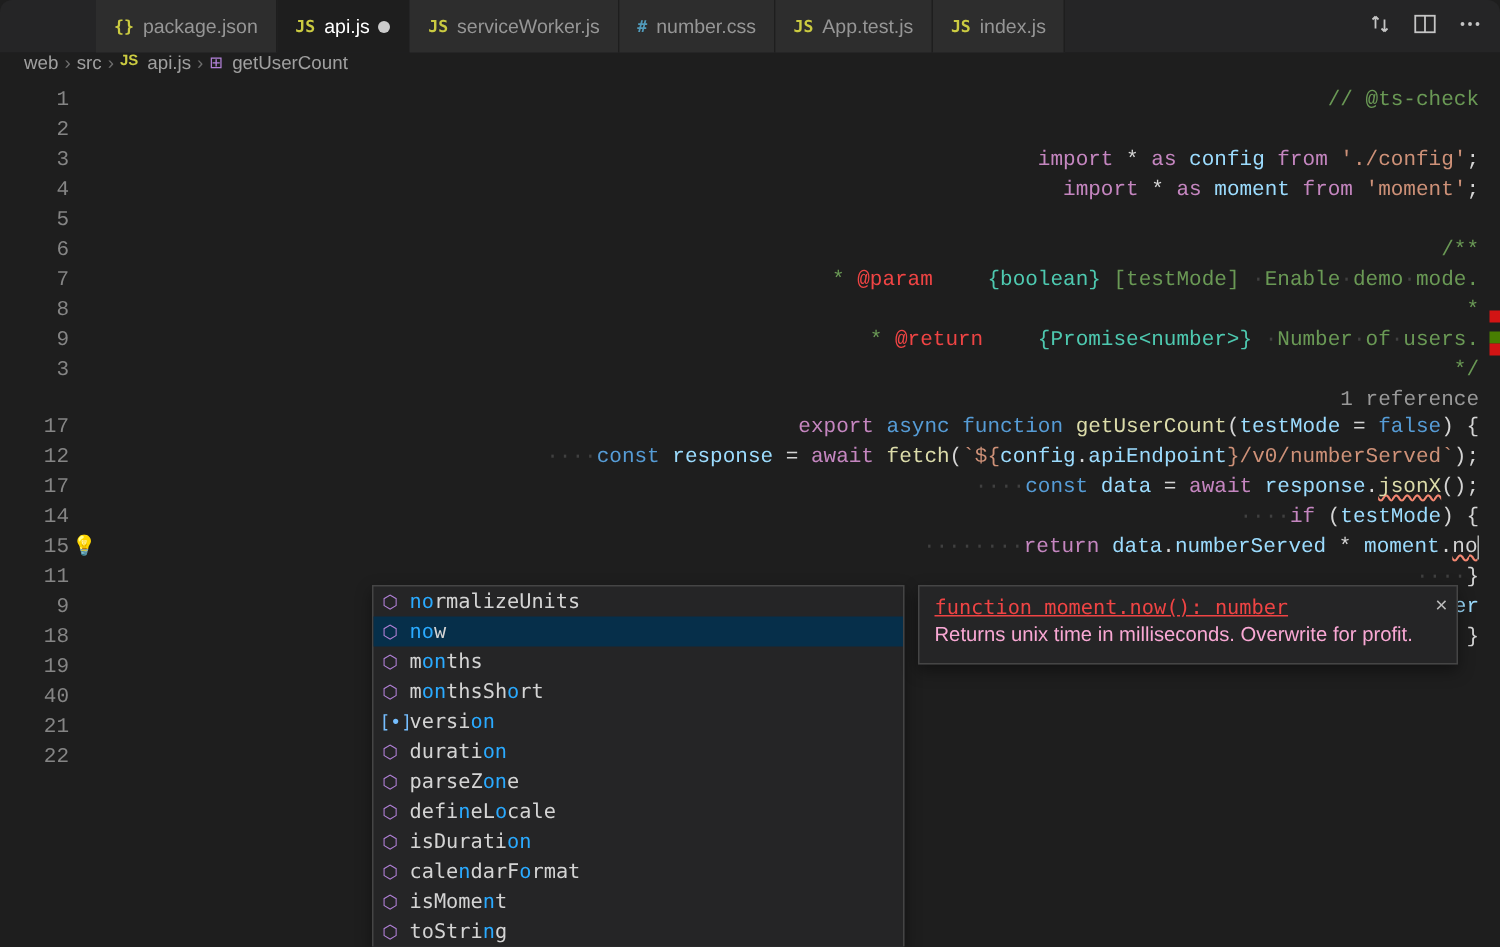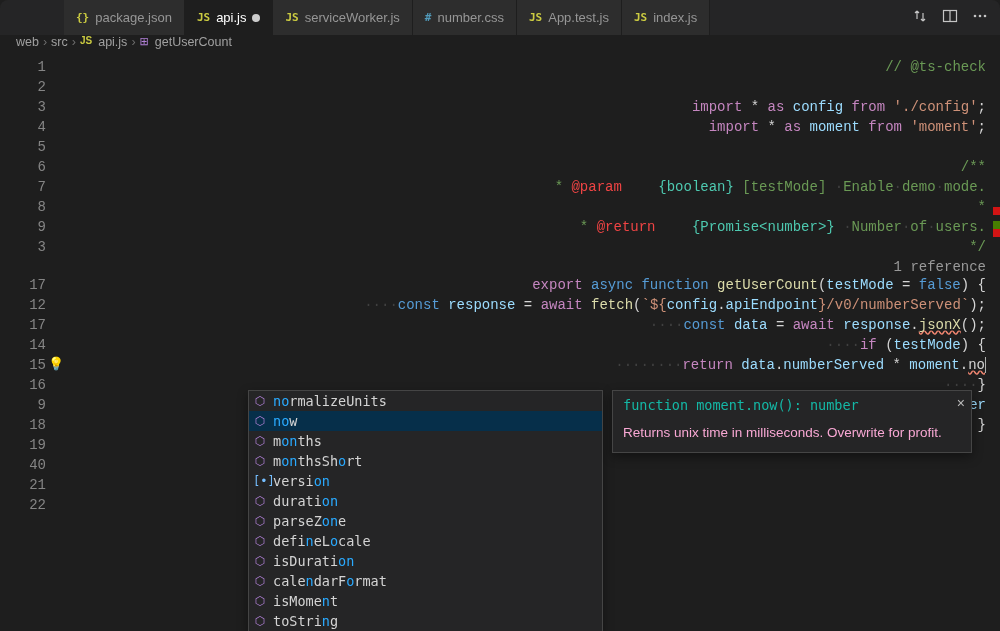--- a/index.html
+++ b/index.html
@@ -143,21 +143,21 @@
   .docbox {
     position: absolute;
     left: 612px; top: 390px;
     width: 360px;
     background: #252526;
     border: 1px solid #454545;
     box-shadow: 0 4px 10px rgba(0,0,0,.4);
     padding: 6px 10px 12px 10px;
     font-size: 13.5px;
   }
-  .docbox .sig { font-family: Consolas, monospace; color: #14b8a6; margin-bottom: 12px; }
+  .docbox .sig { font-family: Consolas, monospace; color: #ef4444; margin-bottom: 2px; text-decoration: underline; }
   .docbox .desc { color: #f9a8d4; font-family: "Segoe UI", Arial, sans-serif; }
   .docbox .close {
     position: absolute; right: 6px; top: 4px;
     color: #bbbbbb; font-size: 14px;
   }
 
   
   .minimap-marks {
     position: absolute;
     right: 0; top: 57px;
@@ -255,21 +255,21 @@
     <div>7</div>
     <div>8</div>
     <div>9</div>
     <div>3</div>
     <div class="codelens"></div>
     <div>17</div>
     <div>12</div>
     <div>17</div>
     <div>14</div>
     <div>15</div>
-    <div>16</div>
+    <div>11</div>
     <div>9</div>
     <div>18</div>
     <div>19</div>
     <div>40</div>
     <div>21</div>
     <div>22</div>
   </div>
 
   <span class="lightbulb" style="top:298px">💡</span>
 

